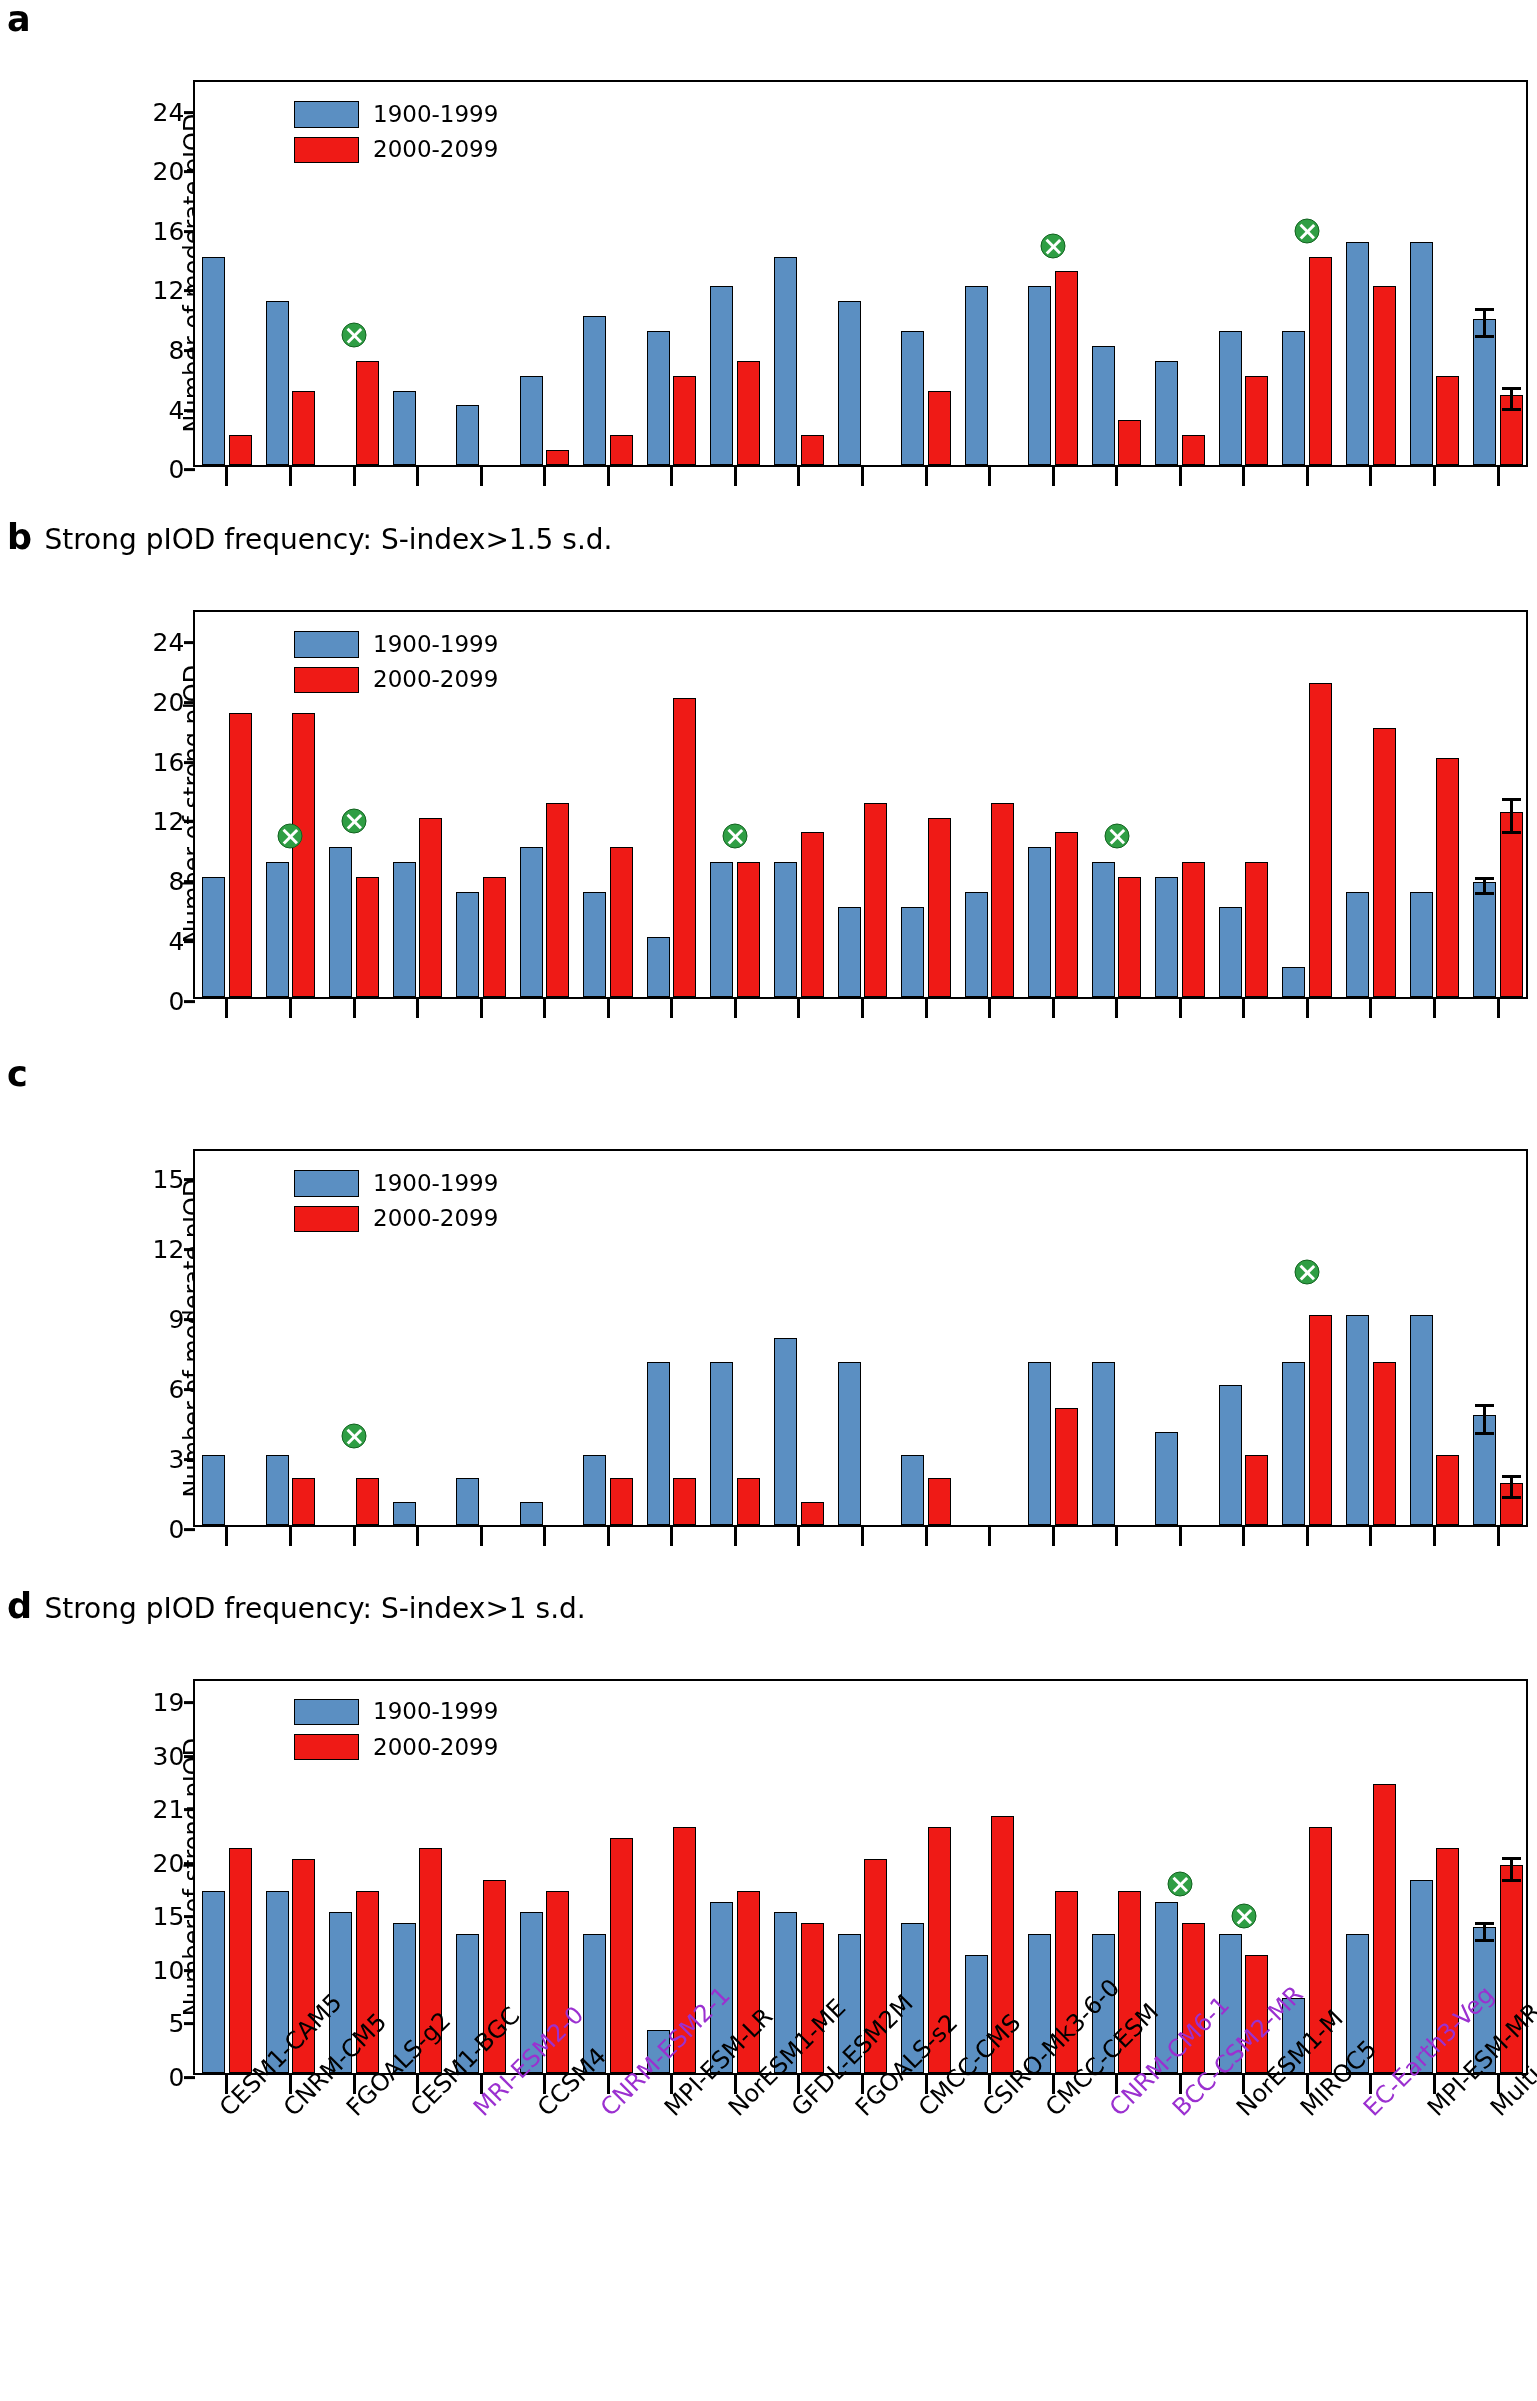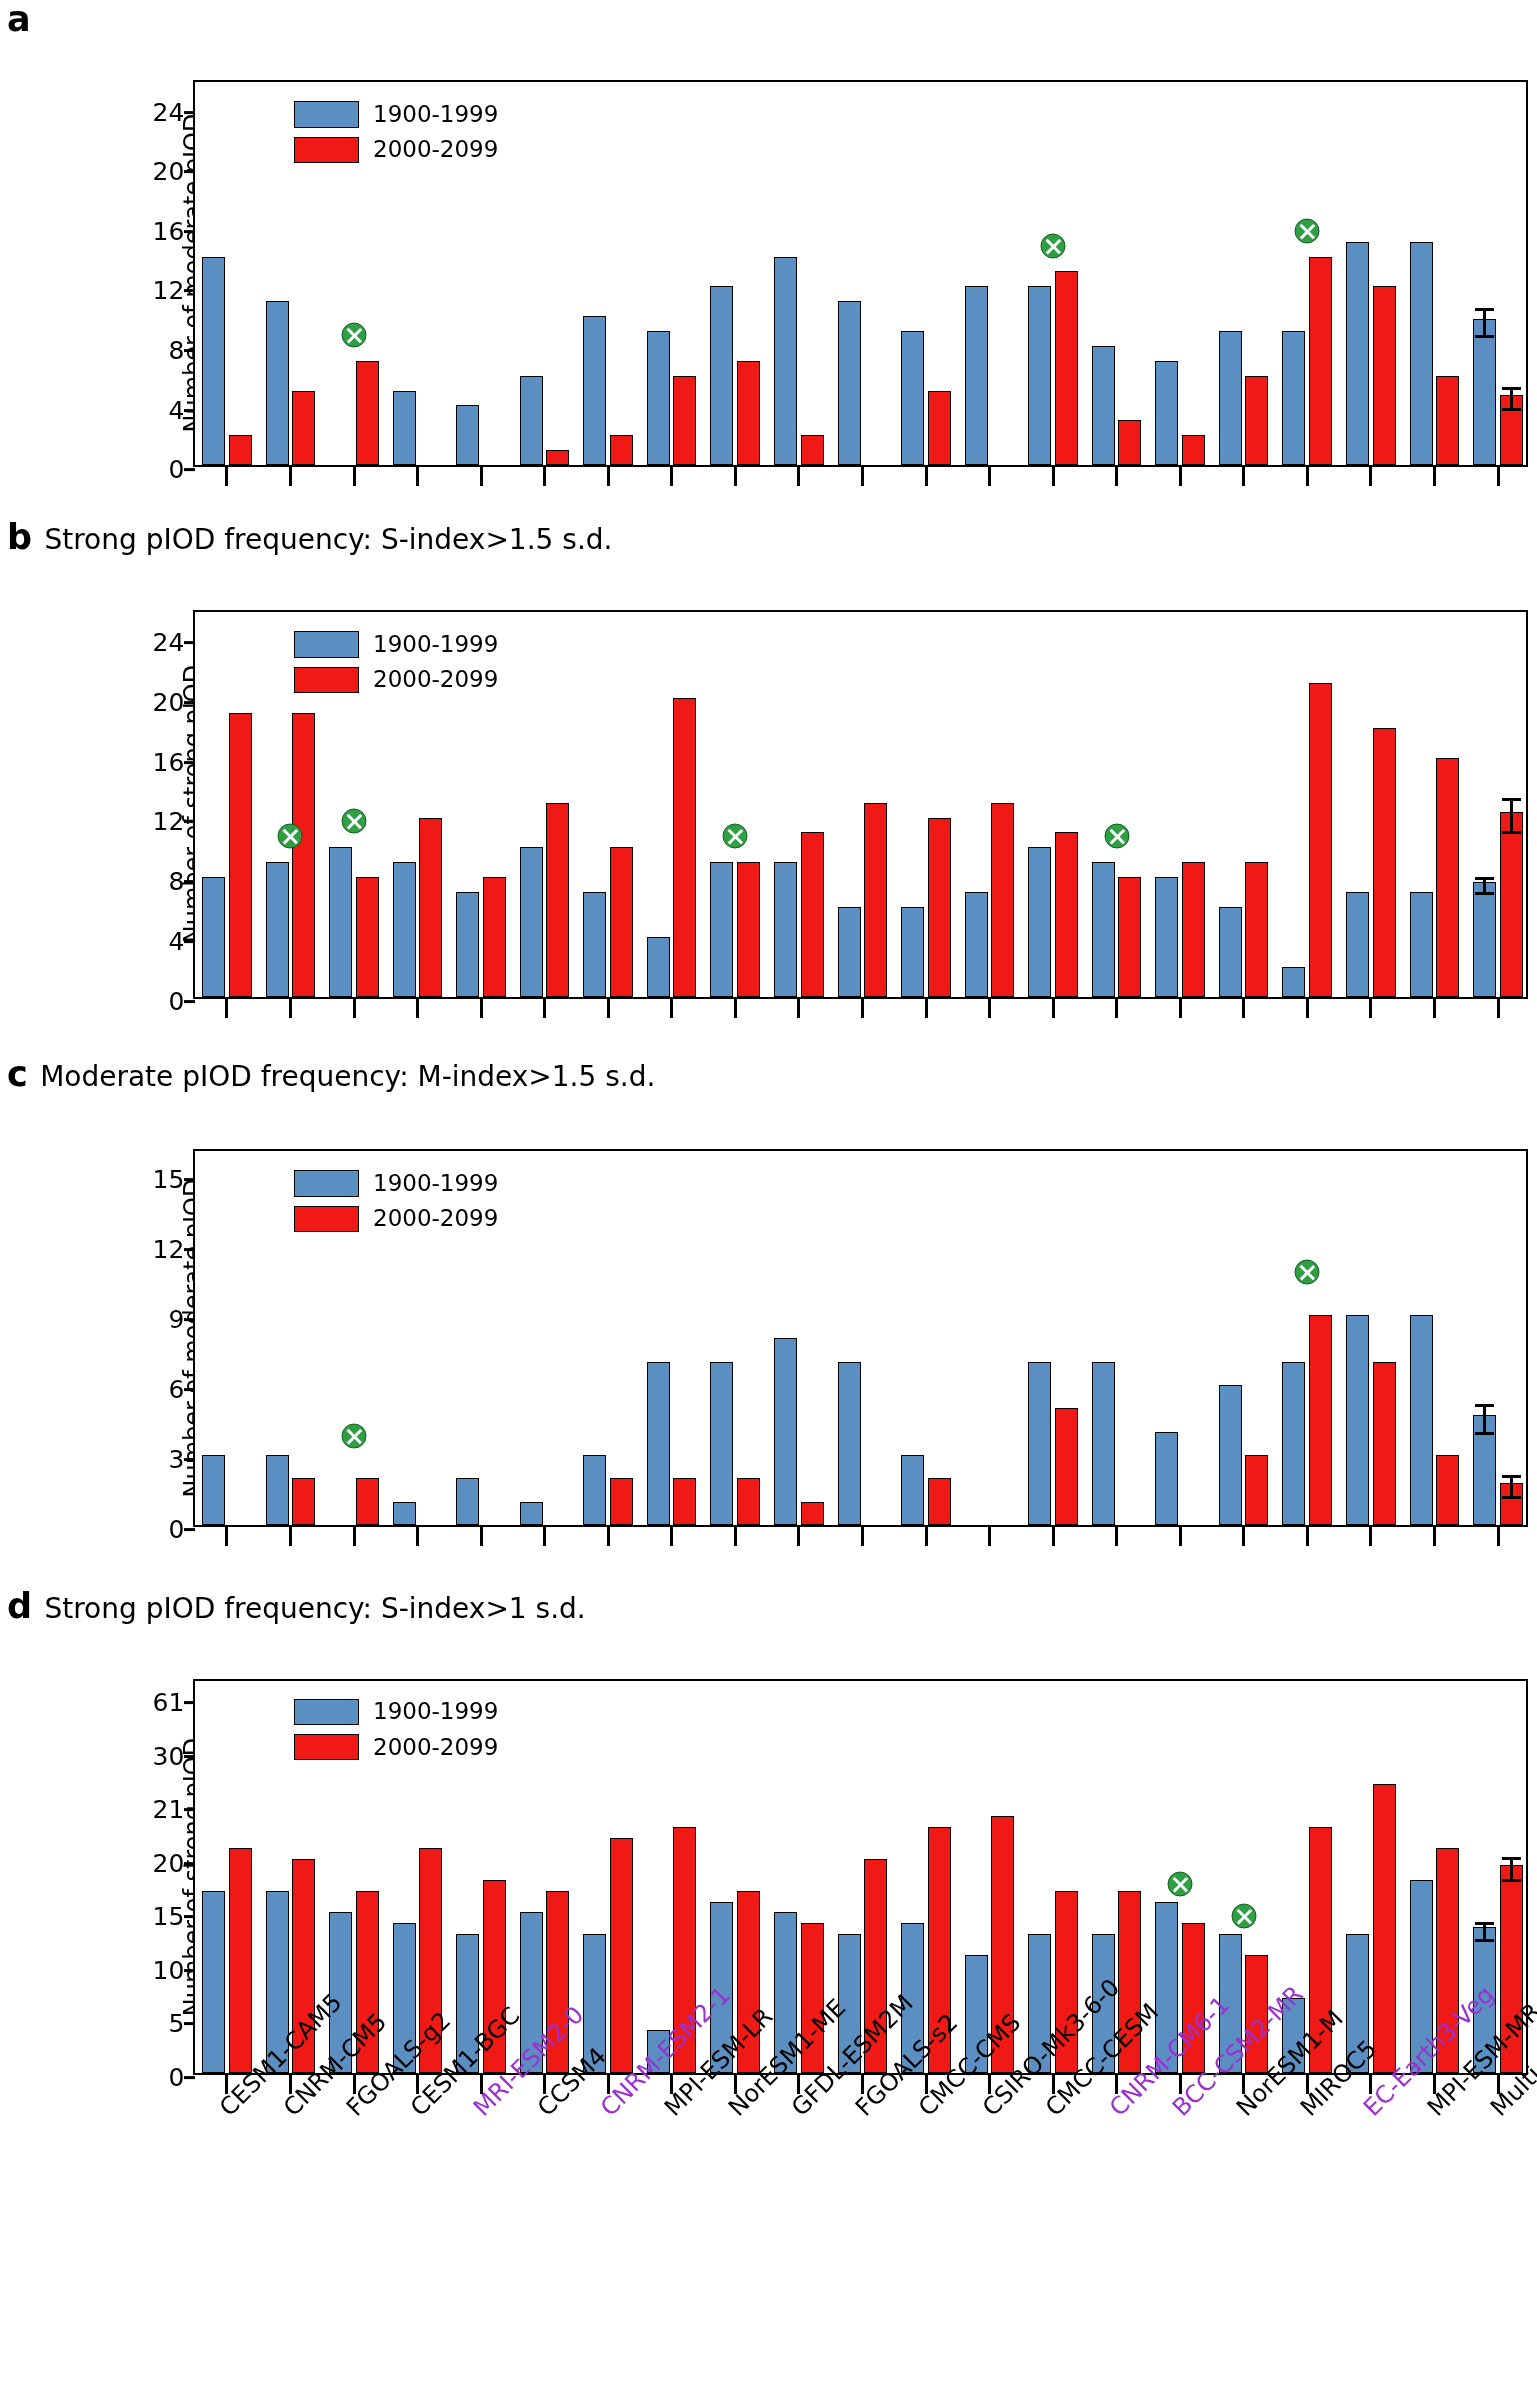--- a/index.html
+++ b/index.html
@@ -235,21 +235,20 @@
             <div class="legend-label">1900-1999</div>
           </div>
           <div class="legend-row">
             <div class="legend-swatch red"></div>
             <div class="legend-label">2000-2099</div>
           </div>
         </div>
       </div>
       <div class="panel-title" style="position: absolute; left: 0px; top: 1057px;">
         <span class="panel-letter">c</span>
-        <span class="panel-heading">Moderate pIOD frequency: M-index&gt;1.5 s.d.</span>
       </div>
       <div class="ylabel" style="position: absolute; left: 16px; top: 1338px; width: 354px; text-align: center; font-size: 24px;">Number of moderate pIOD</div>
       <div class="axes" style="left: 193px; top: 1149px; width: 1335px; height: 378px;">
         <div class="ytick" style="top: 378px; font-size: 25px;">0</div>
         <div class="ytickmark" style="top: 378px;"></div>
         <div class="ytick" style="top: 308px; font-size: 25px;">3</div>
         <div class="ytickmark" style="top: 308px;"></div>
         <div class="ytick" style="top: 238px; font-size: 25px;">6</div>
         <div class="ytickmark" style="top: 238px;"></div>
         <div class="ytick" style="top: 168px; font-size: 25px;">9</div>
@@ -343,21 +342,21 @@
         <div class="ytick" style="top: 289px; font-size: 25px;">10</div>
         <div class="ytickmark" style="top: 289px;"></div>
         <div class="ytick" style="top: 235px; font-size: 25px;">15</div>
         <div class="ytickmark" style="top: 235px;"></div>
         <div class="ytick" style="top: 182px; font-size: 25px;">20</div>
         <div class="ytickmark" style="top: 182px;"></div>
         <div class="ytick" style="top: 128px; font-size: 25px;">21</div>
         <div class="ytickmark" style="top: 128px;"></div>
         <div class="ytick" style="top: 75px; font-size: 25px;">30</div>
         <div class="ytickmark" style="top: 75px;"></div>
-        <div class="ytick" style="top: 21.4px; font-size: 25px;">61</div>
+        <div class="ytick" style="top: 21.4px; font-size: 25px;">19</div>
         <div class="ytickmark" style="top: 21.4px;"></div>
         <div class="xtickmark" style="left: 30px;"></div>
         <div class="bar blue" style="left: 7px; width: 23px; height: 182px;"></div>
         <div class="bar red" style="left: 34px; width: 23px; height: 225px;"></div>
         <div class="xtickmark" style="left: 94px;"></div>
         <div class="bar blue" style="left: 71px; width: 23px; height: 182px;"></div>
         <div class="bar red" style="left: 97px; width: 23px; height: 214px;"></div>
         <div class="xtickmark" style="left: 158px;"></div>
         <div class="bar blue" style="left: 134px; width: 23px; height: 161px;"></div>
         <div class="bar red" style="left: 161px; width: 23px; height: 182px;"></div>

